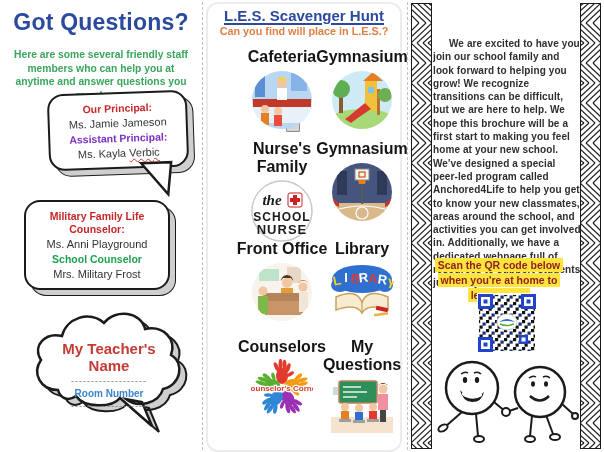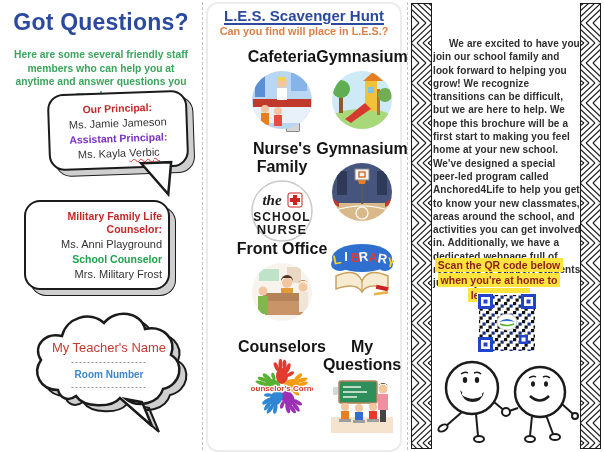--- a/index.html
+++ b/index.html
@@ -15,21 +15,21 @@
           box-shadow:6px 6px 0 -1px #cfcfcf, 6px 6px 0 0 #1b1b1b;
           text-align:center;padding:8px 6px 6px;}
   .bubble .tail{position:absolute;z-index:-1;}
   .rl{font-size:10.5px;font-weight:bold;line-height:1.25;}
   .nm{font-size:11px;color:#333;line-height:1.5;}
   .red{color:#c42727;} .purple{color:#7c2fc1;} .green2{color:#1fa24f;}
   .wavy{text-decoration:underline wavy #d33;text-decoration-thickness:1px;text-underline-offset:2px;}
   .cloudwrap{position:absolute;left:24px;top:298px;width:180px;height:148px;}
   .cloudtext{position:absolute;left:20px;top:42px;width:130px;text-align:center;}
   .dashline{font-size:9px;color:#777;letter-spacing:1px;line-height:1.6;}
-  .tname{font-size:13px;font-weight:normal;color:#c23b35;}
+  .tname{font-size:15px;font-weight:bold;color:#c23b35;}
   .rnum{font-size:10px;font-weight:bold;color:#3b87c8;}
   
   .mid-border{position:absolute;left:206px;top:2px;width:192px;height:446px;
               border:2px solid #ececec;border-radius:12px;}
   .mp-title{position:absolute;left:204px;top:7px;width:200px;text-align:center;
             font-size:15px;font-weight:bold;color:#2b4a9e;
             text-decoration:underline;text-decoration-thickness:1.5px;text-underline-offset:2px;}
   .mp-sub{position:absolute;left:204px;top:25px;width:200px;text-align:center;
           font-size:10.8px;font-weight:bold;color:#dd8046;}
   .cell{position:absolute;width:96px;text-align:center;}
@@ -63,21 +63,21 @@
   <div class="bubble" style="left:48px;top:92px;width:124px;transform:rotate(-2deg);">
     <svg class="tail" width="40" height="38" style="right:10px;bottom:-33px">
       <path d="M4,2 L34,2 L30,34 Z" fill="#fff" stroke="#1b1b1b" stroke-width="2.5"></path>
     </svg>
     <div class="rl red">Our Principal:</div>
     <div class="nm">Ms. Jamie Jameson</div>
     <div class="rl purple">Assistant Principal:</div>
     <div class="nm"><span>Ms. Kayla</span> <span class="wavy">Verbic</span></div>
   </div>
 
-  <div class="bubble" style="left:24px;top:200px;width:130px;text-align:right;">
+  <div class="bubble" style="left:24px;top:200px;width:130px;">
     <svg class="tail" width="40" height="36" style="left:18px;bottom:-31px">
       <path d="M6,2 L36,2 L12,32 Z" fill="#fff" stroke="#1b1b1b" stroke-width="2.5"></path>
     </svg>
     <div class="rl red">Military Family Life Counselor:</div>
     <div class="nm">Ms. Anni Playground</div>
     <div class="rl green2">School Counselor</div>
     <div class="nm">Mrs. Military Frost</div>
   </div>
 
   <div class="cloudwrap">
@@ -197,20 +197,21 @@
         <rect x="14" y="40" width="38" height="14" fill="#c89468"></rect>
         <circle cx="12" cy="30" r="4.5" fill="#f2c6a0"></circle>
         <rect x="7" y="35" width="10" height="18" fill="#7fb84a"></rect>
         <circle cx="52" cy="26" r="4.5" fill="#f2c6a0"></circle>
         <path d="M47,24 a5,5 0 0 1 10,0 l-1,-4 h-8 Z" fill="#d4813c"></path>
         <rect x="48" y="31" width="9" height="20" fill="#f0e6d8"></rect>
       </g>
     </svg>
   </div>
   <div class="cell" style="left:314px;top:240px">
+    <div class="lbl">Library</div>
     <svg width="64" height="62" viewBox="0 0 64 62">
       <ellipse cx="32" cy="18" rx="30" ry="14" fill="#2e6fd0"></ellipse>
       <ellipse cx="10" cy="24" rx="9" ry="7" fill="#2e6fd0"></ellipse>
       <ellipse cx="55" cy="24" rx="8" ry="7" fill="#2e6fd0"></ellipse>
       <g font-size="13" font-weight="bold" text-anchor="middle">
         <text x="8" y="24" fill="#f5d325" transform="rotate(-12 8 24)">L</text>
         <text x="16" y="21" fill="#ffffff">I</text>
         <text x="25" y="22" fill="#e23b2e" transform="rotate(6 25 22)">B</text>
         <text x="34" y="21" fill="#ffffff" transform="rotate(-6 34 21)">R</text>
         <text x="43" y="22" fill="#e23b2e">A</text>

